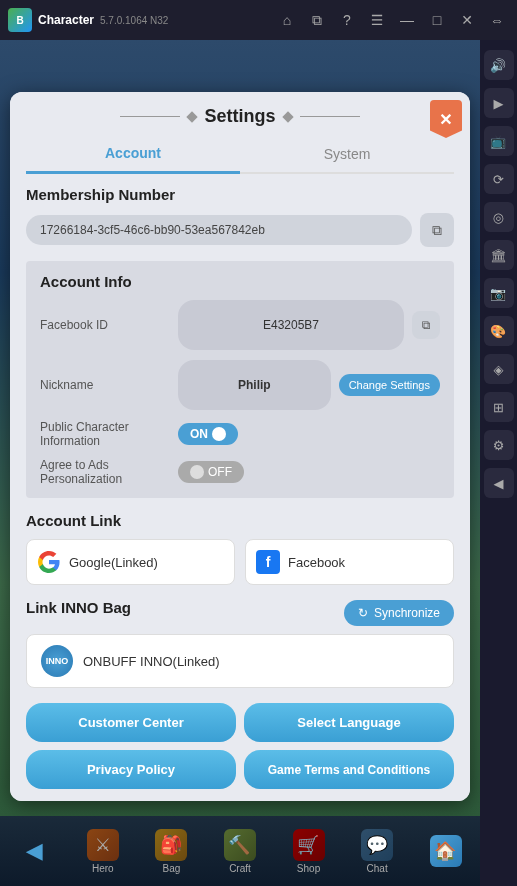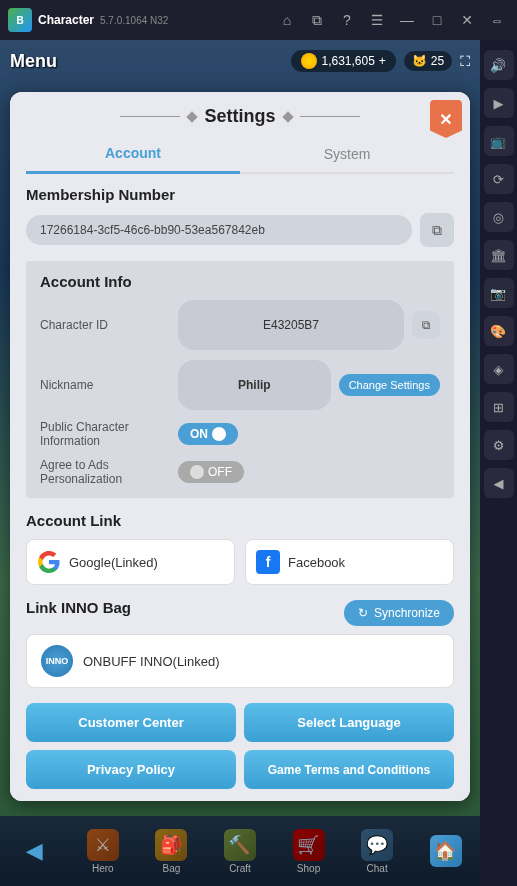--- a/index.html
+++ b/index.html
@@ -412,21 +412,21 @@
     
     .bottom-buttons {
       display: grid;
       grid-template-columns: 1fr 1fr;
       gap: 8px;
     }
     .bottom-btn {
       background: linear-gradient(180deg, #5bbde8, #3a9fd4);
       color: white;
       border: none;
-      border-radius: 8px;
+      border-radius: 16px;
       padding: 12px;
       font-size: 13px;
       font-weight: bold;
       cursor: pointer;
       text-align: center;
     }
 
     
     .bottom-nav {
       position: absolute;
@@ -488,33 +488,20 @@
   <div class="bs-icon">?</div>
   <div class="bs-icon">☰</div>
   <div class="bs-icon">—</div>
   <div class="bs-icon">□</div>
   <div class="bs-icon">✕</div>
   <div class="bs-icon">⇔</div>
 </div>
 
 <div class="game-area">
 
-  <div class="game-top-bar">
-    <span class="menu-label">Menu</span>
-    <div class="currency-box">
-      <div class="coin-icon"></div>
-      <span>1,631,605</span>
-      <span>+</span>
-    </div>
-    <div class="pet-box">
-      <span>🐱</span>
-      <span>25</span>
-    </div>
-    <div class="expand-btn">⛶</div>
-  </div>
 
   <div class="settings-modal">
     <div class="modal-header">
       <div class="modal-title-row">
         <div class="modal-title-line"></div>
         <div class="modal-title-diamond"></div>
         <span class="modal-title">Settings</span>
         <div class="modal-title-diamond"></div>
         <div class="modal-title-line"></div>
       </div>
@@ -529,21 +516,21 @@
 
       <div class="section-title">Membership Number</div>
       <div class="membership-row">
         <input class="membership-input" type="text" readonly="" value="17266184-3cf5-46c6-bb90-53ea567842eb" style="">
         <div class="copy-btn">⧉</div>
       </div>
 
       <div class="account-info-section">
         <div class="section-title">Account Info</div>
         <div class="info-row">
-          <span class="info-label">Character ID</span>
+          <span class="info-label">Facebook ID</span>
           <span class="info-value-box">E43205B7</span>
           <div class="copy-btn" style="width:28px;height:28px;font-size:12px;">⧉</div>
         </div>
         <div class="info-row">
           <span class="info-label">Nickname</span>
           <span class="info-value-box info-value-bold">Philip</span>
           <button class="change-nickname-btn">Change Settings</button>
         </div>
         <div class="info-row">
           <span class="info-label">Public Character Information</span>

